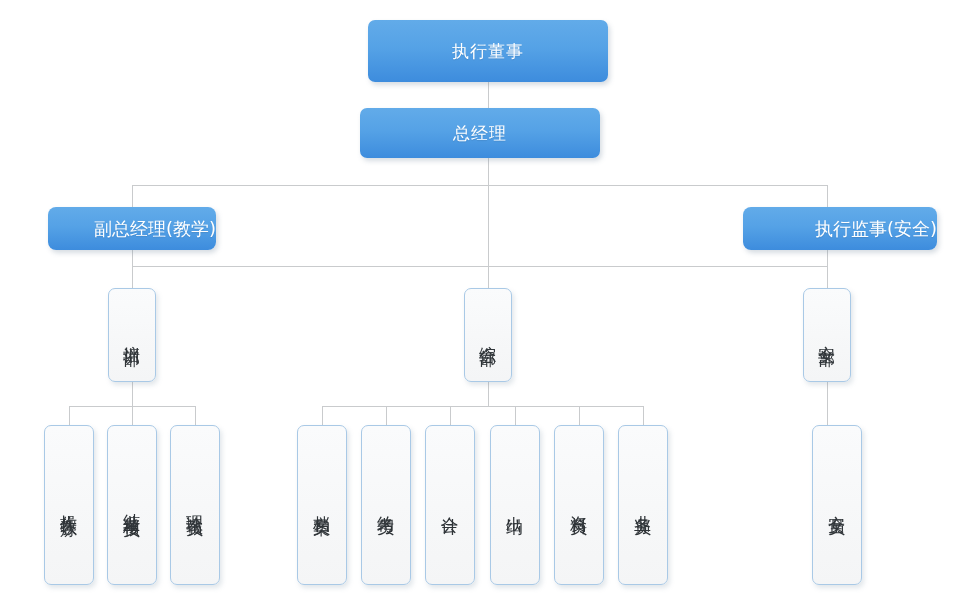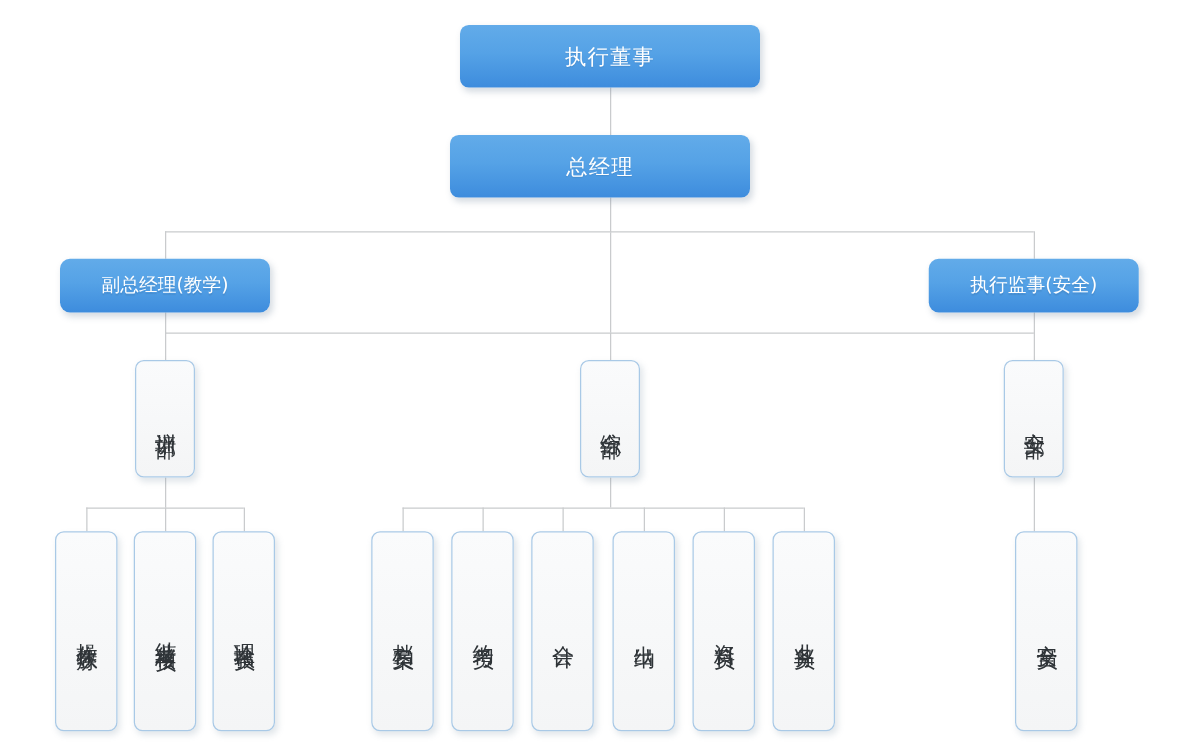--- a/index.html
+++ b/index.html
@@ -41,23 +41,24 @@
     border-radius: 7px;
     background: linear-gradient(180deg, #62abe9 0%, #55a2e6 45%, #3d8cdd 100%);
     box-shadow: 2px 3px 5px rgba(120,140,160,0.30);
     color: #ffffff;
     font-size: 17px;
     letter-spacing: 1px;
     white-space: nowrap;
     text-shadow: 0 1px 1px rgba(0,0,0,0.10);
   }
   .exec-box.small {
-    font-size: 15px;
+    font-size: 18px;
     border-radius: 8px;
     letter-spacing: 0px;
+    justify-content: flex-end;
   }
 
   
   .node-box {
     position: absolute;
     z-index: 3;
     box-sizing: border-box;
     display: flex;
     align-items: center;
     justify-content: center;
@@ -110,32 +111,32 @@
   <div class="conn v" style="left:195px; top:406px; height:19px;"></div>
 
   <div class="conn h" style="left:322px; top:406px; width:321px;"></div>
   <div class="conn v" style="left:322px; top:406px; height:19px;"></div>
   <div class="conn v" style="left:386px; top:406px; height:19px;"></div>
   <div class="conn v" style="left:450px; top:406px; height:19px;"></div>
   <div class="conn v" style="left:515px; top:406px; height:19px;"></div>
   <div class="conn v" style="left:579px; top:406px; height:19px;"></div>
   <div class="conn v" style="left:643px; top:406px; height:19px;"></div>
 
-  <div class="exec-box" style="left:368px; top:20px; width:240px; height:50px;">
+  <div class="exec-box" style="left:368px; top:20px; width:240px; height:62px;">
     <span>执行董事</span>
   </div>
 
   <div class="exec-box" style="left:360px; top:108px; width:240px; height:50px;">
     <span>总经理</span>
   </div>
 
   <div class="exec-box small" style="left:48px; top:207px; width:168px; height:43px;">
     <span>副总经理(教学)</span>
   </div>
-  <div class="exec-box small" style="left:743px; top:207px; width:168px; height:43px;">
+  <div class="exec-box small" style="left:743px; top:207px; width:194px; height:43px;">
     <span>执行监事(安全)</span>
   </div>
 
   <div class="node-box" style="left:108px; top:288px; width:48px; height:94px;">
     <span class="vtext">培训部</span>
   </div>
   <div class="node-box" style="left:464px; top:288px; width:48px; height:94px;">
     <span class="vtext">综合部</span>
   </div>
   <div class="node-box" style="left:803px; top:288px; width:48px; height:94px;">

